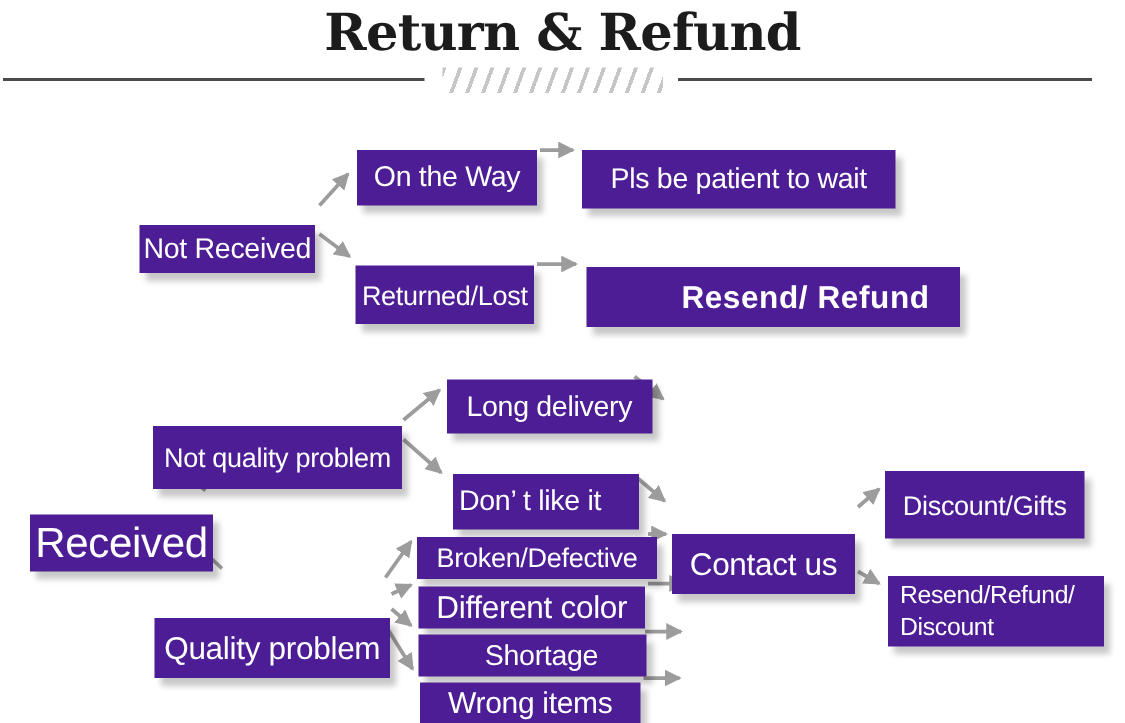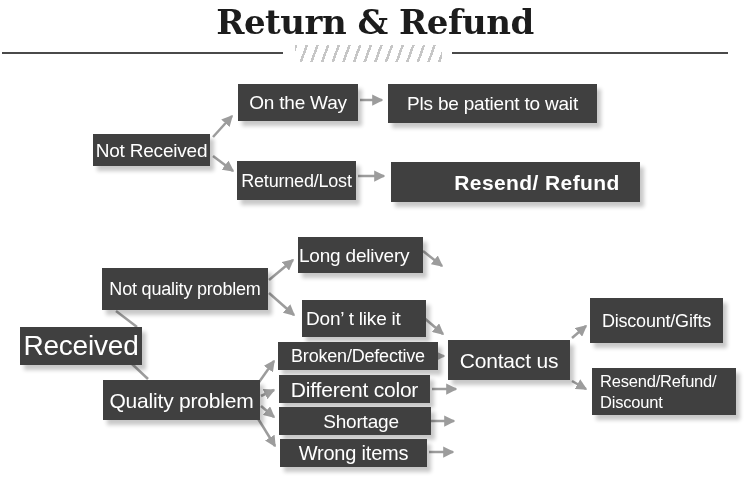--- a/index.html
+++ b/index.html
@@ -15,24 +15,25 @@
   .rule{position:absolute;top:52px;height:2px;background:#4a4a4a;}
   .rule-left{left:2px;width:281px;}
   .rule-right{left:452px;width:276px;}
   .hatch{
     position:absolute;left:295px;top:45px;width:147px;height:17px;
     background:repeating-linear-gradient(110deg,#c6c6c6 0 2.5px,transparent 2.5px 10px);
   }
   .arrows{position:absolute;left:0;top:0;}
   .arrows line{stroke:#9c9c9c;stroke-width:2.5;}
   .node{
-    position:absolute;background:#404040;color:#ffffff;
+    position:absolute;background:#4c1d95;color:#ffffff;
     display:flex;align-items:center;justify-content:center;
     white-space:nowrap;line-height:1;letter-spacing:-0.2px;
     box-shadow:4px 5px 4px rgba(0,0,0,0.22);
+    margin-top:16px;
   }
   .node.align-left{justify-content:flex-start;}
   .node.semibold{font-weight:600;letter-spacing:0.4px;}
   .node.two-line{
     flex-direction:column;align-items:flex-start;justify-content:center;
     padding-left:8px;line-height:21px;
   }
 </style>
 </head>
 <body>
@@ -79,23 +80,23 @@
   <div class="node" style="left:237px;top:161px;width:119px;height:39px;font-size:18px;">Returned/Lost</div>
 
   <div class="node" style="left:388px;top:84px;width:209px;height:39px;font-size:19px;">Pls be patient to wait</div>
 
   <div class="node semibold" style="left:391px;top:162px;width:206px;height:40px;font-size:21px;padding-left:43px;">Resend/ Refund</div>
 
   <div class="node" style="left:20px;top:327px;width:122px;height:38px;font-size:28px;">Received</div>
 
   <div class="node" style="left:102px;top:268px;width:166px;height:42px;font-size:18px;">Not quality problem</div>
 
-  <div class="node" style="left:103px;top:380px;width:157px;height:40px;font-size:21px;">Quality problem</div>
+  <div class="node" style="left:103px;top:396px;width:157px;height:40px;font-size:21px;">Quality problem</div>
 
-  <div class="node align-left" style="left:298px;top:237px;width:124px;height:36px;font-size:19px;padding-left:1px;">Long delivery</div>
+  <div class="node align-left" style="left:298px;top:237px;width:124px;height:36px;font-size:19px;padding-left:13px;">Long delivery</div>
 
   <div class="node align-left" style="left:302px;top:300px;width:120px;height:37px;font-size:19px;padding-left:4px;">Don’ t like it</div>
 
   <div class="node" style="left:278px;top:342px;width:160px;height:28px;font-size:18px;">Broken/Defective</div>
 
   <div class="node" style="left:279px;top:375px;width:151px;height:28px;font-size:21px;">Different color</div>
 
   <div class="node" style="left:279px;top:407px;width:140px;height:28px;font-size:19px;padding-left:12px;">Shortage</div>
 
   <div class="node" style="left:280px;top:439px;width:147px;height:28px;font-size:20px;">Wrong items</div>

